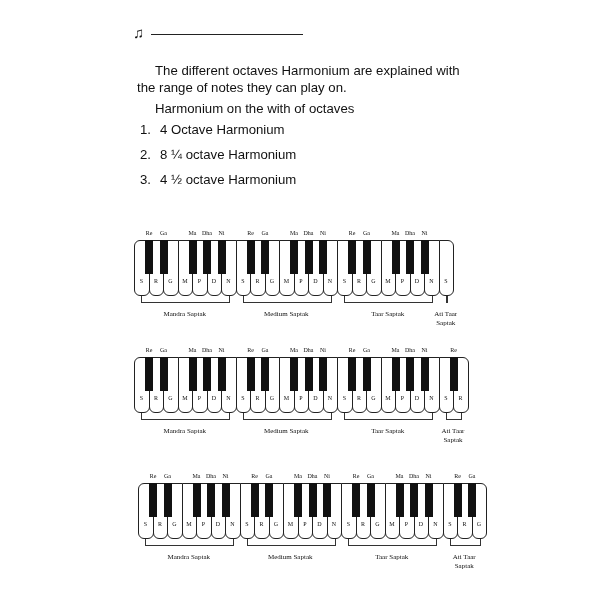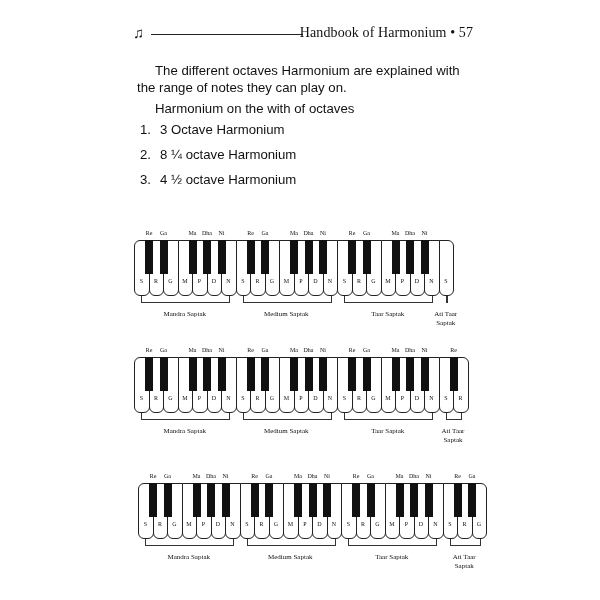--- a/index.html
+++ b/index.html
@@ -22,28 +22,27 @@
   .blbl { position:absolute; font-family:"Liberation Serif",serif; font-size:6px; text-align:center; width:20px; }
   .bracket { position:absolute; border:1px solid #333; border-top:none; height:6px; }
   .saptak { position:absolute; font-family:"Liberation Serif",serif; font-size:7px; text-align:center; width:90px; line-height:9px; }
 </style>
 </head>
 <body>
 
 <div class="header">
   <span class="note-icon">♫</span>
   <div class="rule"></div>
-  <span class="title">Handbook of Harmonium • 57</span>
 </div>
 
 <div class="body-text para">The different octaves Harmonium are explained with the range of notes they can play on.</div>
 <div class="body-text subhead">Harmonium on the with of octaves</div>
 
 <div class="body-text list-item" style="top:121px">
-  <span class="num">1.</span><span>3 Octave Harmonium</span>
+  <span class="num">1.</span><span>4 Octave Harmonium</span>
 </div>
 <div class="body-text list-item" style="top:146px">
   <span class="num">2.</span><span>8 ¼ octave Harmonium</span>
 </div>
 <div class="body-text list-item" style="top:171px">
   <span class="num">3.</span><span>4 ½ octave Harmonium</span>
 </div>
 
 <div id="kb0" class="keyboard" style="left:134px; top:240px;">
     <div class="wk first" style="left: 0px; width: 15.5px;"></div>

